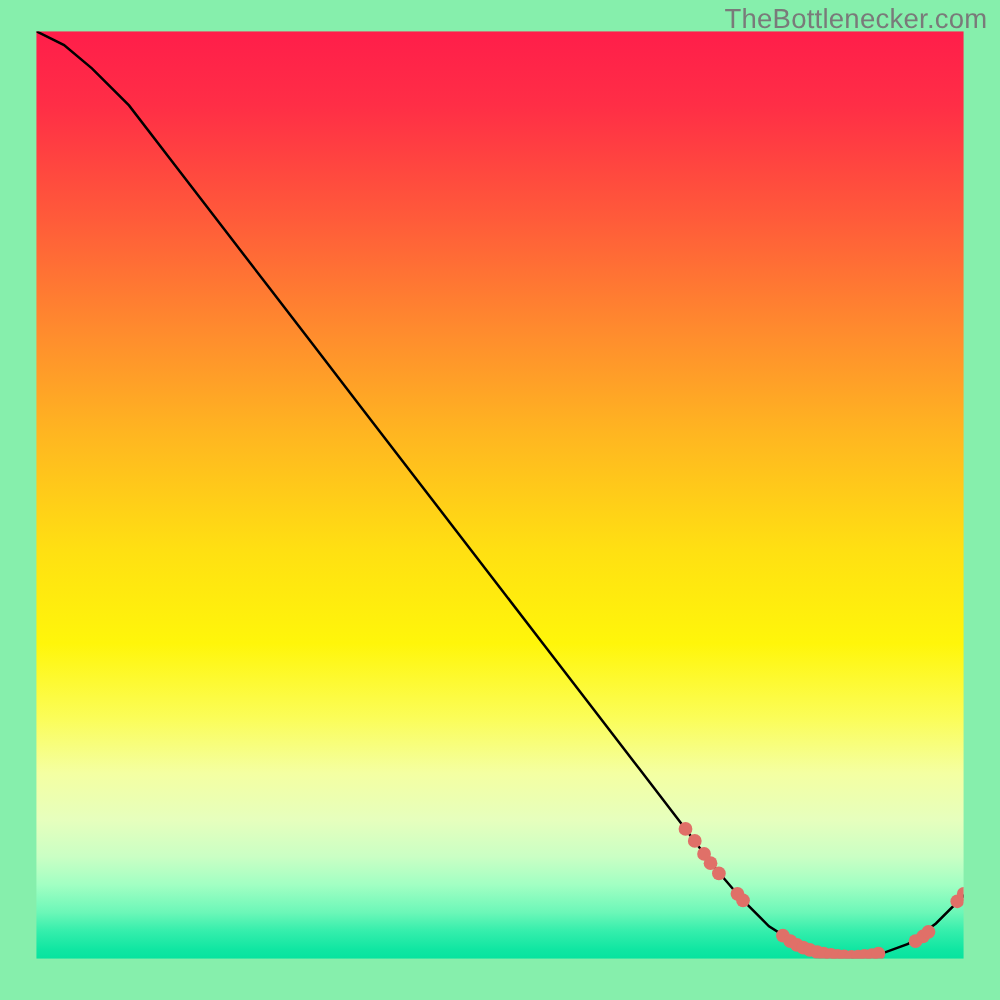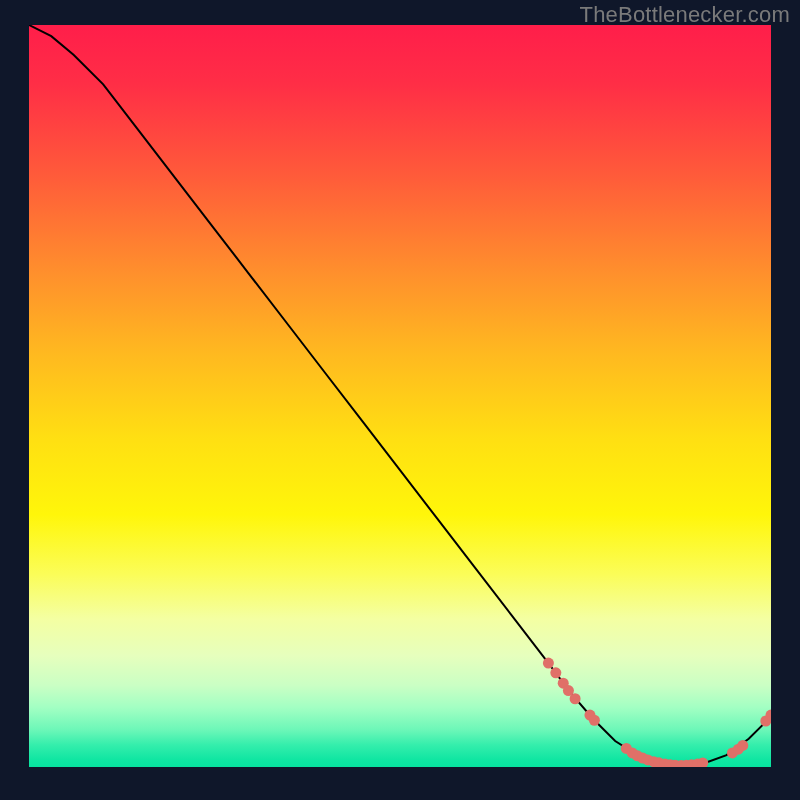--- a/index.html
+++ b/index.html
@@ -7,21 +7,21 @@
     padding: 0;
     width: 800px;
     height: 800px;
     background: #000;
     overflow: hidden;
   }
   .stage {
     position: relative;
     width: 800px;
     height: 800px;
-    background: #0f172a;
+    background: #86efac;
   }
   .plot {
     position: absolute;
     left: 29px;
     top: 25px;
     width: 742px;
     height: 742px;
     overflow: hidden;
   }
   .gradient {

